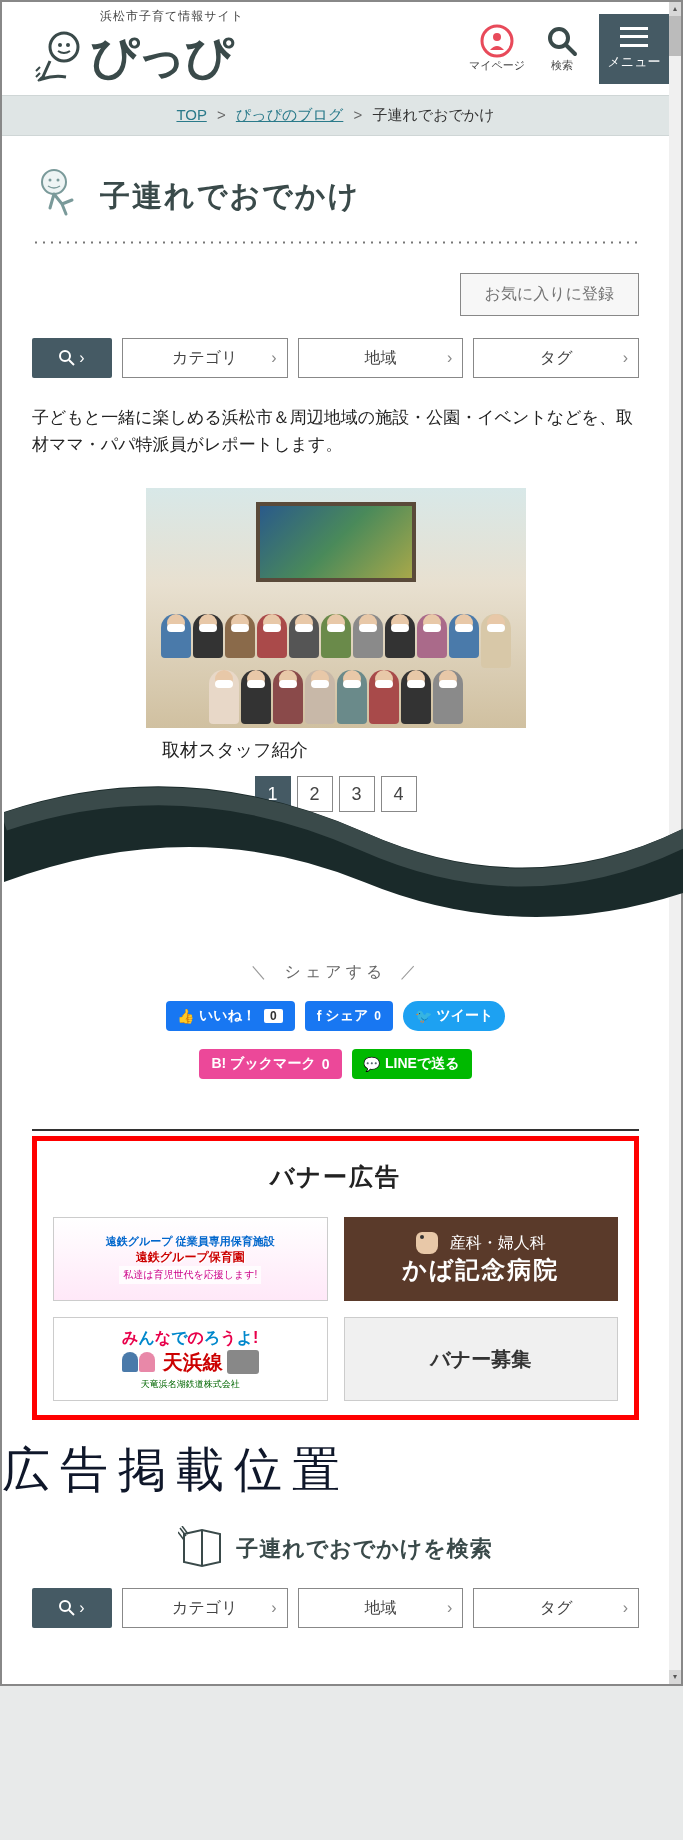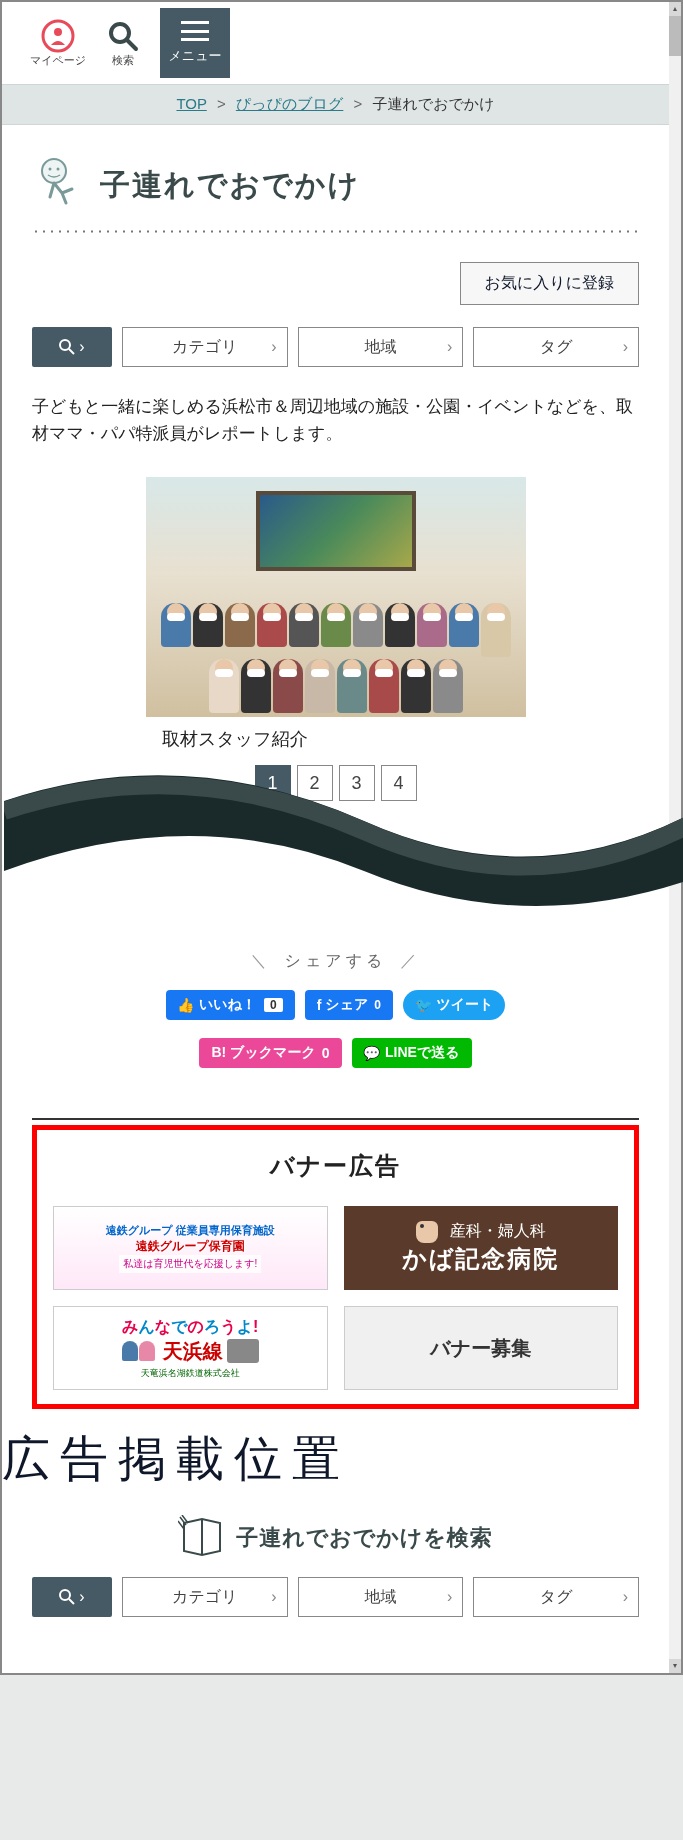--- a/index.html
+++ b/index.html
@@ -105,21 +105,21 @@
       background-size: 8px 8px;
       background-position: 0 center;
       margin-bottom: 28px;
     }
     .fav-row { display: flex; justify-content: flex-end; margin-bottom: 22px; }
     .fav-btn {
       border: 1px solid #888;
       background: #f7f7f7;
       padding: 10px 24px;
       font-size: 16px;
-      color: #0f172a;
+      color: #737373;
       cursor: pointer;
     }
     .filter-row { display: flex; gap: 10px; margin-bottom: 26px; }
     .filter-search {
       background: #455a64;
       color: #fff;
       width: 80px;
       height: 40px;
       display: flex;
       align-items: center;
@@ -273,20 +273,36 @@
 
 <div class="viewport">
   <div class="scrollbar">
     <div class="scroll-arrow up">▴</div>
     <div class="scroll-thumb"></div>
     <div class="scroll-arrow down">▾</div>
   </div>
   <div class="content">
 
     <div class="header">
+      <div class="logo-area">
+        <span class="logo-subtitle">浜松市子育て情報サイト</span>
+        <div class="logo">
+          <span class="logo-mark">
+            <svg viewBox="0 0 60 60">
+                <circle cx="34" cy="20" r="14" fill="#fff" stroke="#3a4a4a" stroke-width="3"></circle>
+                <circle cx="30" cy="18" r="2" fill="#3a4a4a"></circle>
+                <circle cx="38" cy="18" r="2" fill="#3a4a4a"></circle>
+                <path d="M28 24 Q34 28 40 24" fill="none" stroke="#3a4a4a" stroke-width="2"></path>
+                <path d="M20 34 L12 52 Q24 48 36 50" fill="none" stroke="#3a4a4a" stroke-width="3"></path>
+                <path d="M10 40 L6 44 M10 46 L6 50 M12 50 L8 54" stroke="#3a4a4a" stroke-width="2"></path>
+              </svg>
+          </span>
+          <span class="logo-text">ぴっぴ</span>
+        </div>
+      </div>
       <div class="header-actions">
         <div class="hicon">
           <span class="icon">
             <svg viewBox="0 0 34 34">
                 <circle cx="17" cy="17" r="15" fill="none" stroke="#e84a5a" stroke-width="3"></circle>
                 <circle cx="17" cy="13" r="4" fill="#e84a5a"></circle>
                 <path d="M10 26 Q17 18 24 26" fill="#e84a5a"></path>
               </svg>
           </span>
           <span>マイページ</span>
@@ -438,21 +454,21 @@
 
     <div class="banner-outline">
       <h2 class="banner-title">バナー広告</h2>
       <div class="banner-grid">
         <div class="banner b1">
           <div class="t1">遠鉄グループ 従業員専用保育施設</div>
           <div class="t2">遠鉄グループ保育園</div>
           <div class="t3">私達は育児世代を応援します!</div>
         </div>
         <div class="banner b2">
-          <div style="display:flex;gap:6px">
+          <div style="display:flex;align-items:center;gap:6px">
             <span class="hippo-icon"></span>
             <span class="t1">産科・婦人科</span>
           </div>
           <div class="t2">かば記念病院</div>
         </div>
         <div class="banner b3">
           <div class="t1"><span>み</span><span>ん</span><span>な</span><span>で</span><span>の</span><span>ろ</span><span>う</span><span>よ</span><span>!</span></div>
           <div class="t2row">
             <span class="small-people">
                 <span class="sp blue"></span>

